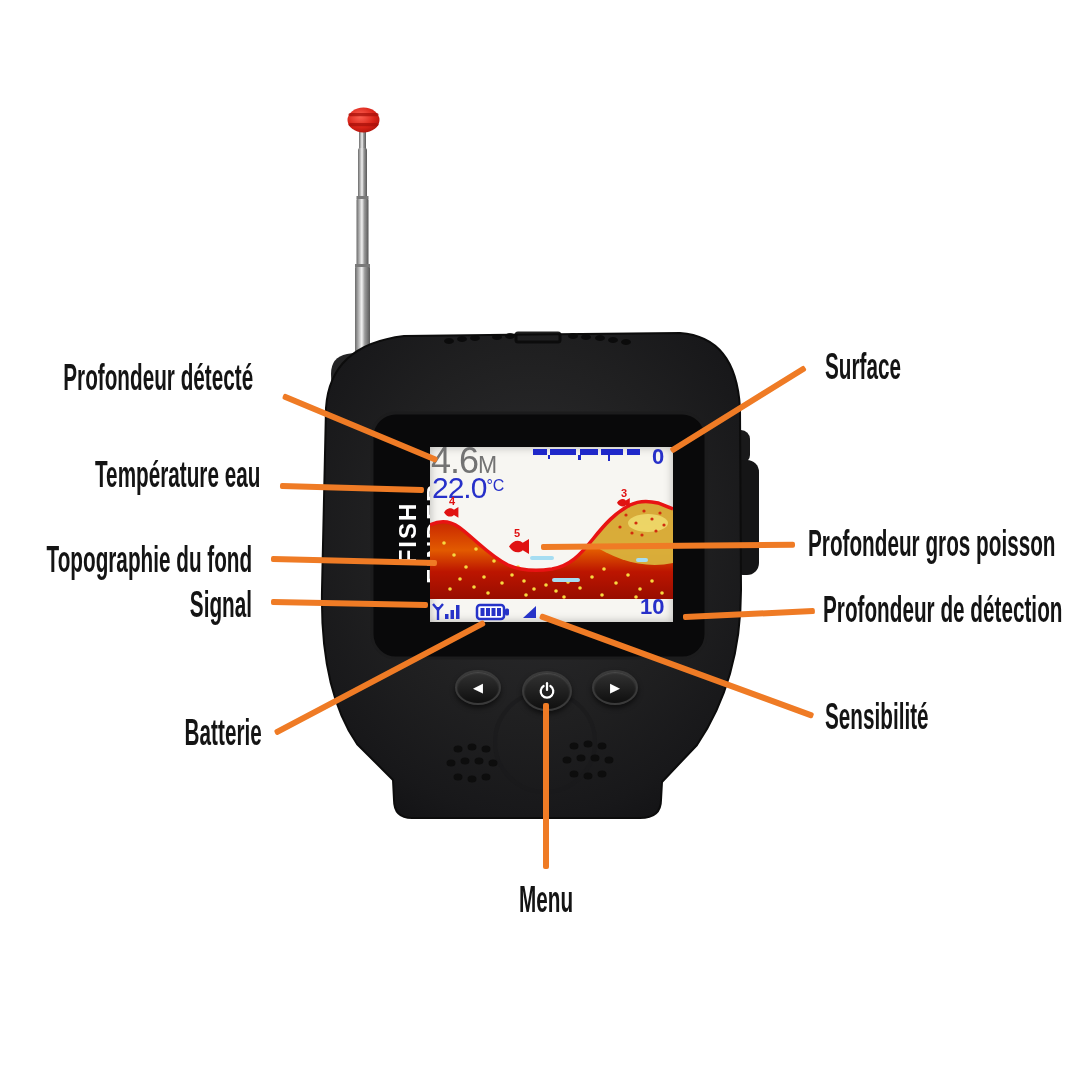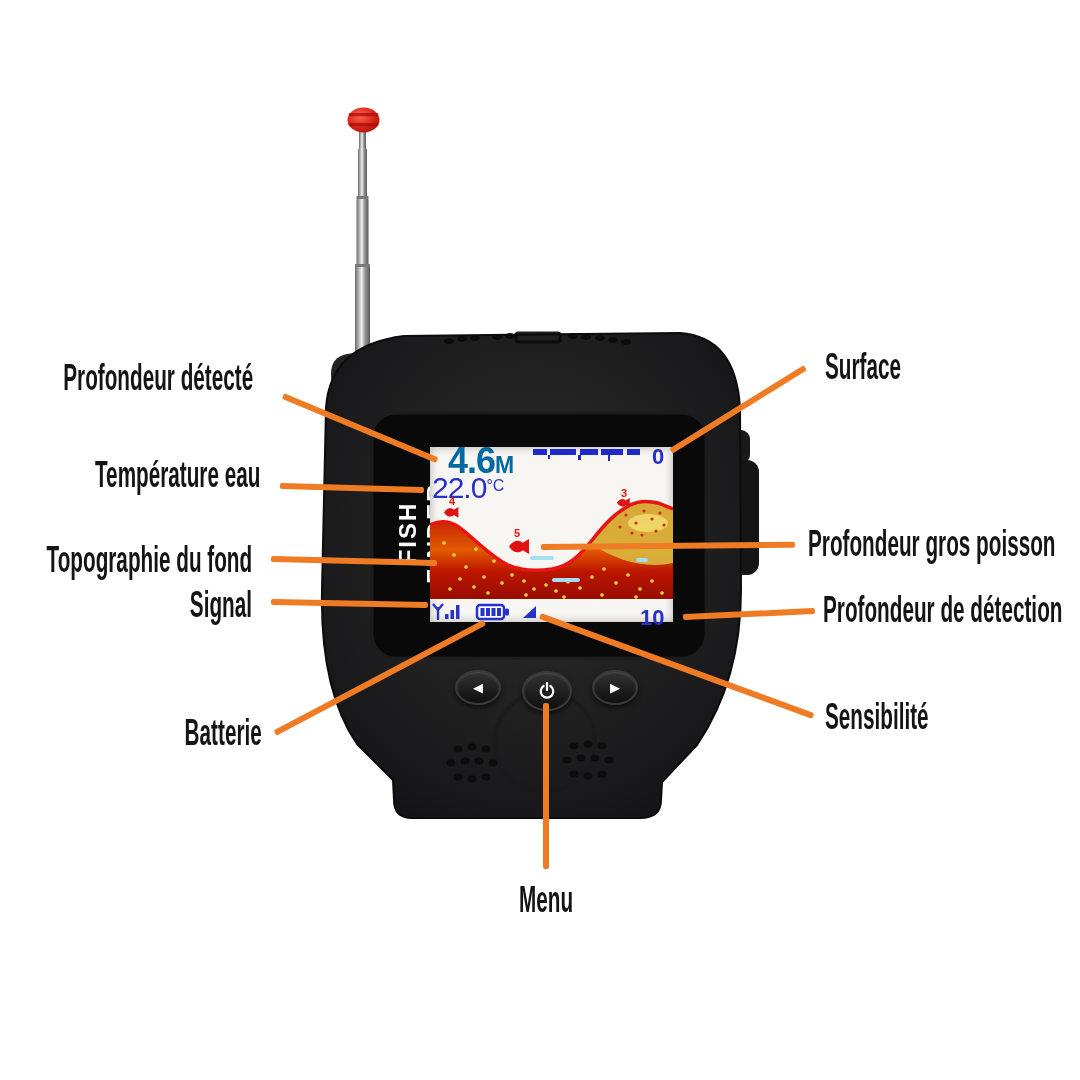--- a/index.html
+++ b/index.html
@@ -12,28 +12,28 @@
   .lbl.l{transform-origin:100% 50%;transform:scaleX(.56);}
   .lbl.r{transform-origin:0 50%;transform:scaleX(.56);}
   .lbl.c{transform-origin:50% 50%;transform:translateX(-50%) scaleX(.56);}
   
   .ann-line{position:absolute;height:6px;background:#EF7B25;border-radius:2px;
             transform-origin:0 50%;}
   .ann-line.v{width:6px;}
   
   .screen{position:absolute;left:430px;top:447px;width:243px;height:175px;
           background:#f7f6f2;box-shadow:inset 0 0 10px rgba(0,0,0,.28);}
-  .scr-depth{position:absolute;left:18px;top:-7px;font-weight:700;font-size:36px;
-             color:#0369a1;letter-spacing:-1px;}
+  .scr-depth{position:absolute;left:1px;top:-7px;font-weight:400;font-size:36px;
+             color:#737373;letter-spacing:-1px;}
   .scr-depth .unit{font-size:23px;}
   .scr-temp{position:absolute;left:2px;top:24px;font-weight:400;font-size:30px;
             color:#2730c9;letter-spacing:-1px;}
   .scr-temp .unit{font-size:16px;vertical-align:7px;letter-spacing:0;}
   .scr-zero{position:absolute;left:222px;top:-3px;font-size:22px;font-weight:700;color:#2730c9;}
-  .scr-ten{position:absolute;left:210px;top:147px;font-size:22px;font-weight:700;color:#2730c9;margin-top:11px;}
+  .scr-ten{position:absolute;left:210px;top:147px;font-size:22px;font-weight:700;color:#2730c9;}
   .fish-num{position:absolute;color:#e01212;font-size:11px;font-weight:700;line-height:11px;}
   
   .btn{position:absolute;border-radius:50%;background:linear-gradient(180deg,#323232,#0f0f0f);
        border:2px solid #3a3a3a;box-shadow:0 3px 5px rgba(0,0,0,.55),inset 0 1px 2px rgba(255,255,255,.15);
        display:flex;align-items:center;justify-content:center;color:#fff;}
   .btn .tri{font-size:13px;line-height:13px;}
   .brand{position:absolute;left:323px;top:519px;width:170px;height:28px;
          transform:rotate(-90deg);transform-origin:50% 50%;color:#fff;font-weight:700;
          font-size:24px;letter-spacing:2px;text-align:center;line-height:28px;}
 </style>

